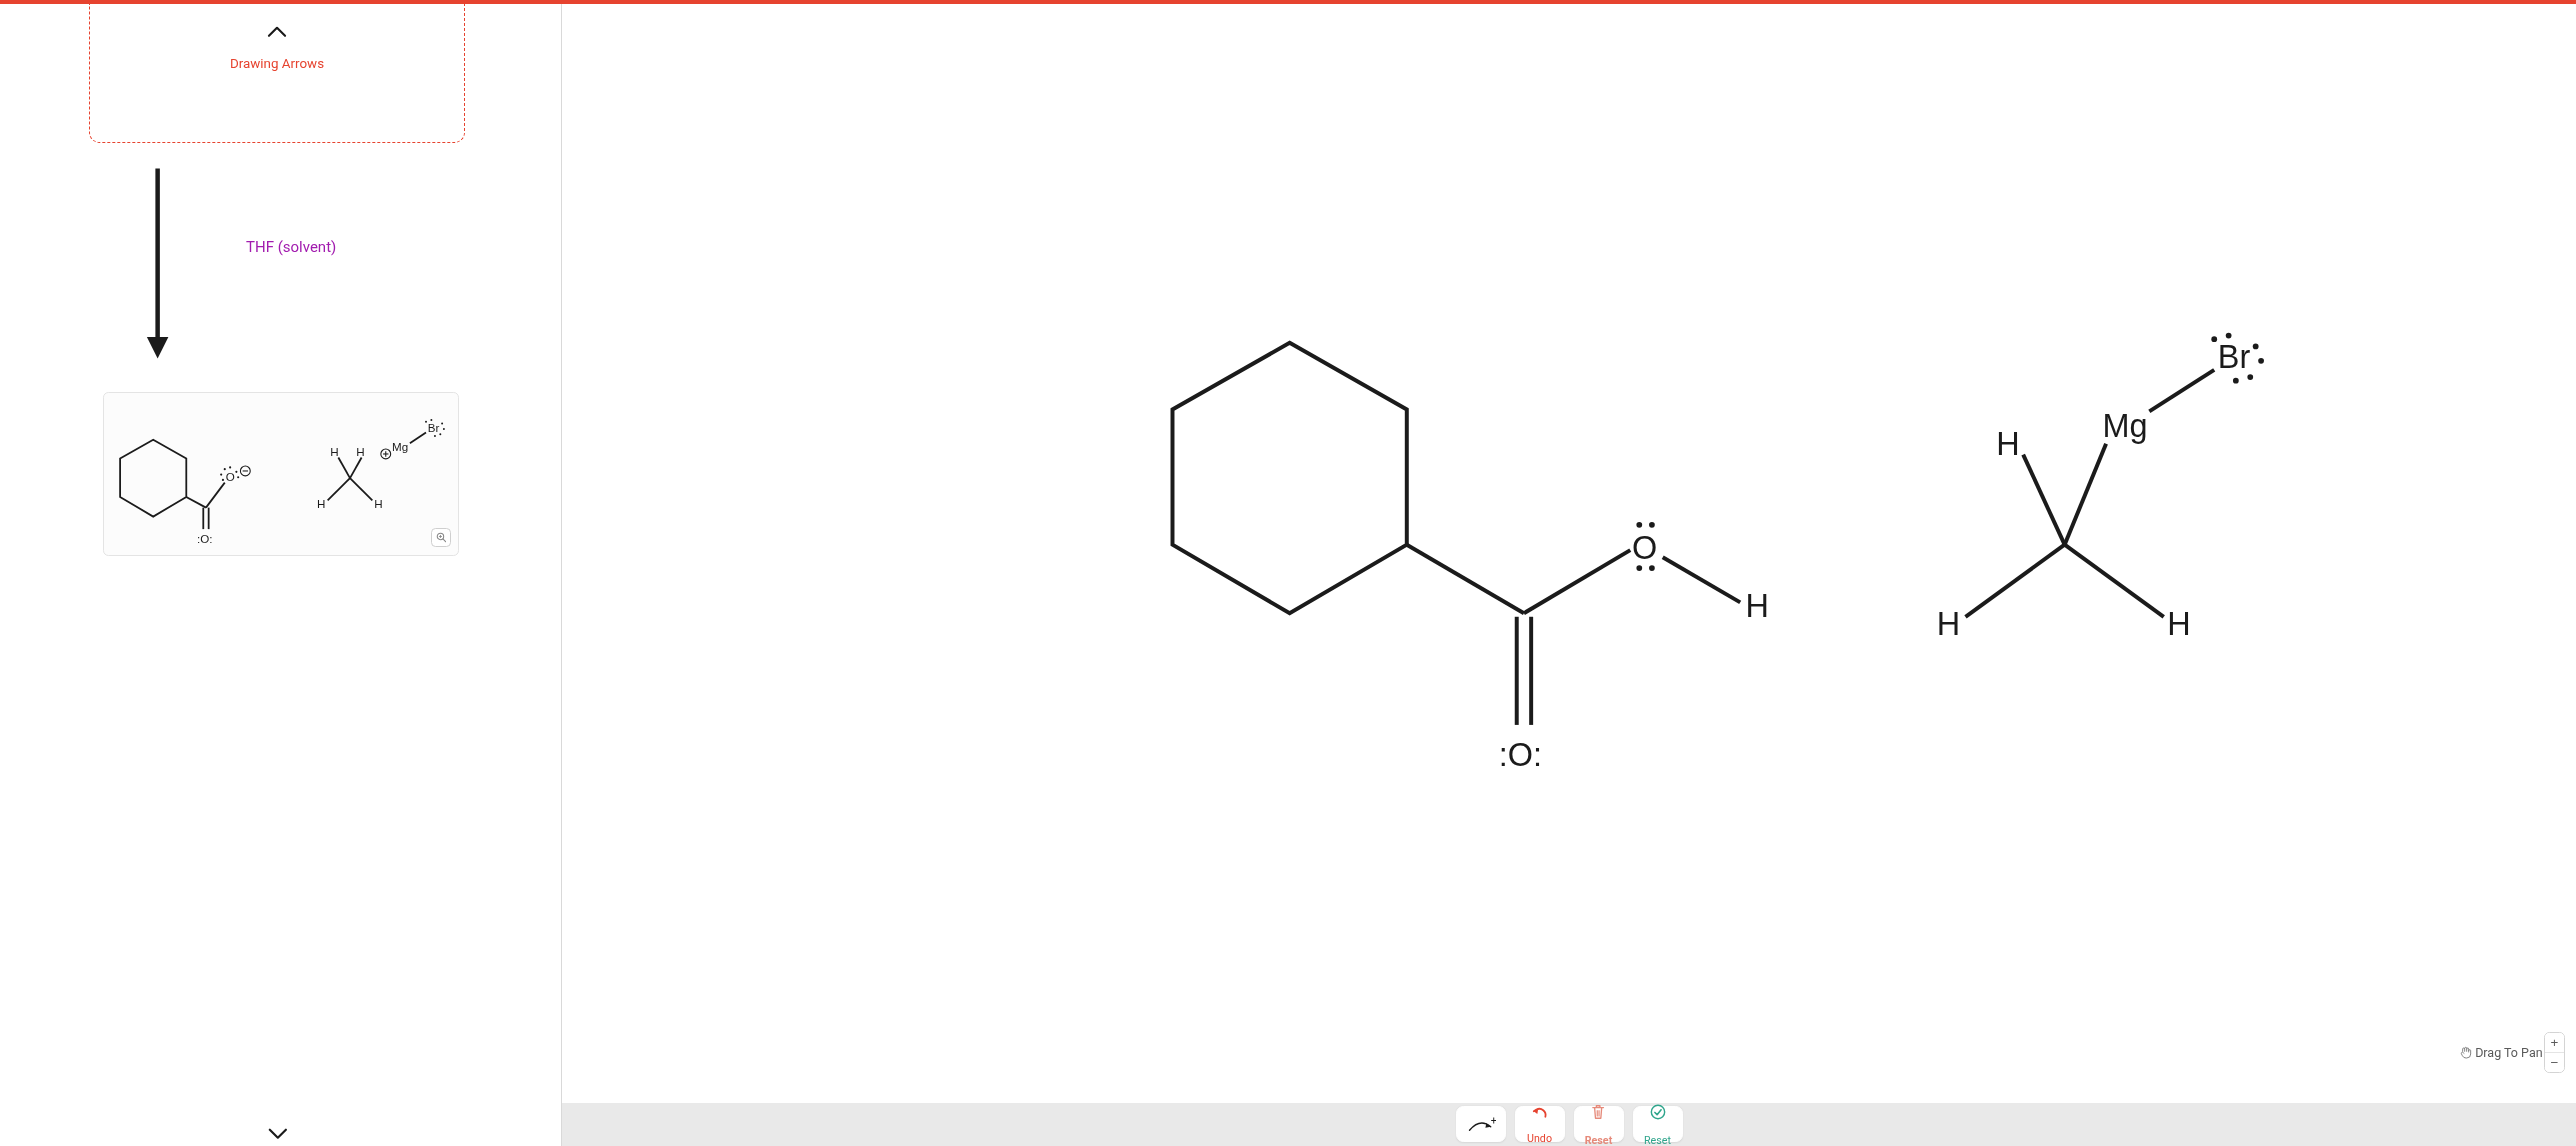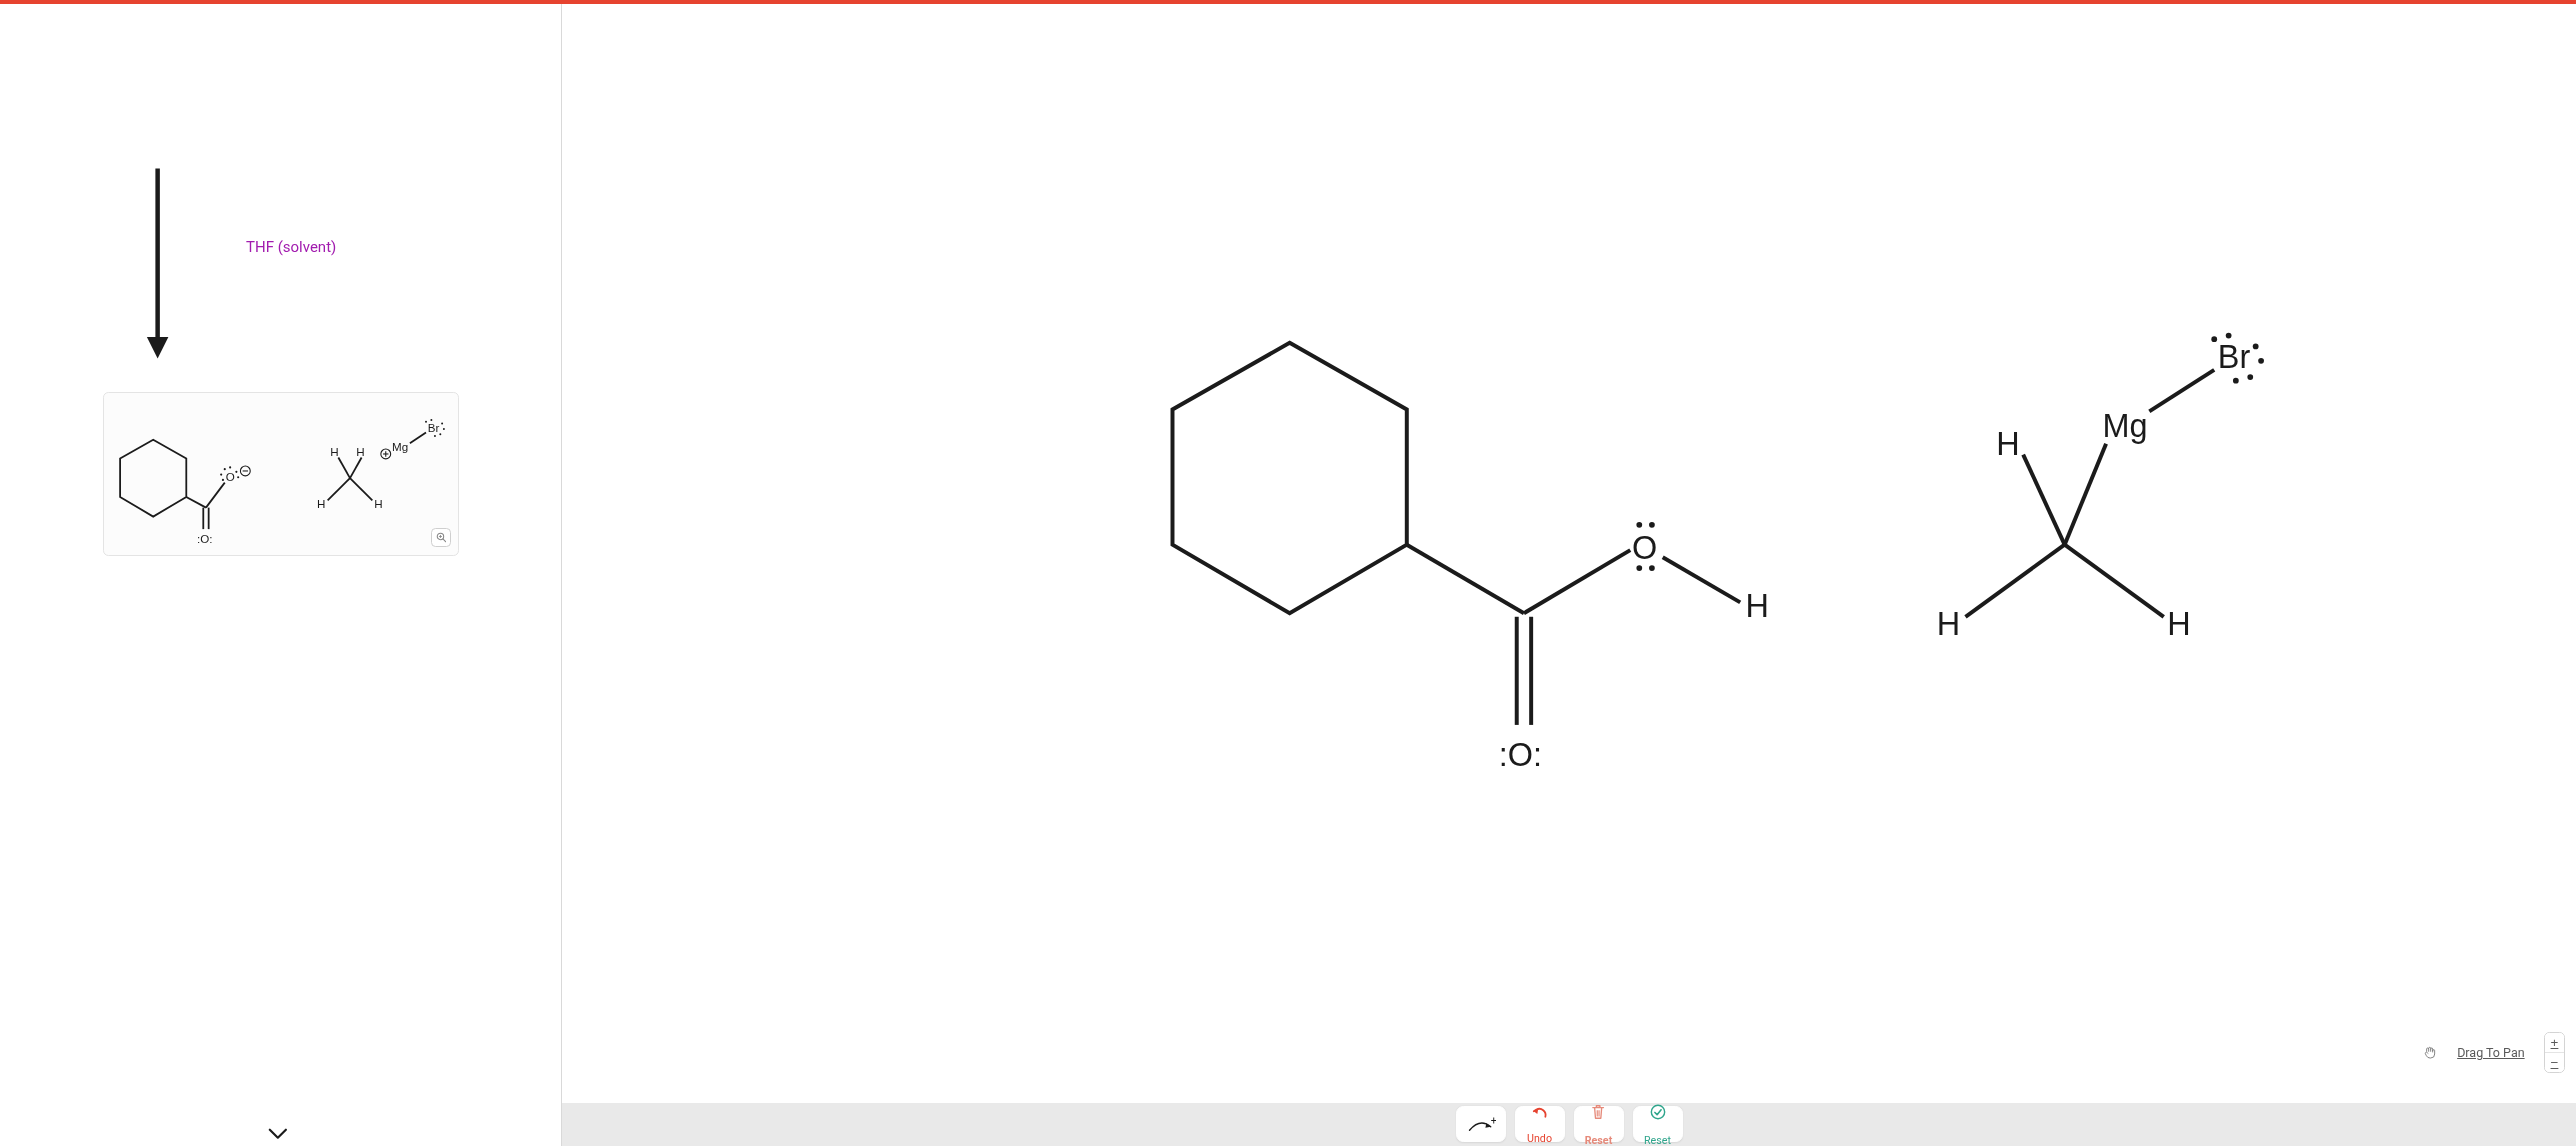--- a/index.html
+++ b/index.html
@@ -142,24 +142,23 @@
   .undo-color { color: #e6432f; }
   .reset-color { color: #e68a7a; font-weight: bold; }
   .done-color { color: #2fa58c; }
 
   .pan-group {
     position: absolute;
     right: 10.7px;
     bottom: 73px;
     display: flex;
     align-items: center;
-    gap: 19px;
+    gap: 1px;
     color: #5a5a5a;
     font-size: 12.5px;
-    text-decoration: underline;
   }
   .zoom-stack {
     display: flex;
     flex-direction: column;
     border: 0.9px solid #d4d4d4;
     border-radius: 5.4px;
     overflow: hidden;
     background: #fff;
   }
   .zoom-stack button {
@@ -190,20 +189,28 @@
 </style>
 </head>
 <body>
 
 <div class="top-bar"></div>
 
 <div class="app">
 
   <div class="left-pane">
 
+    <div class="dashed-box">
+      <div class="chevron-up">
+        <svg width="19.7" height="12.5" viewBox="0 0 22 14">
+          <polyline points="2,11 11,2 20,11" fill="none" stroke="#1b1b1b" stroke-width="2.4" stroke-linecap="round" stroke-linejoin="round"></polyline>
+        </svg>
+      </div>
+      <div class="drawing-arrows-link">Drawing Arrows</div>
+    </div>
 
     <svg class="reaction-arrow" width="36" height="197" viewBox="0 0 40 220">
       <line x1="14" y1="4" x2="14" y2="196" stroke="#1b1b1b" stroke-width="5"></line>
       <polygon points="14,216 2,192 26,192" fill="#1b1b1b"></polygon>
     </svg>
 
     <div class="solvent-label">THF (solvent)</div>
 
     <div class="product-box">
       <svg width="356" height="164" viewBox="0 0 398 183">

